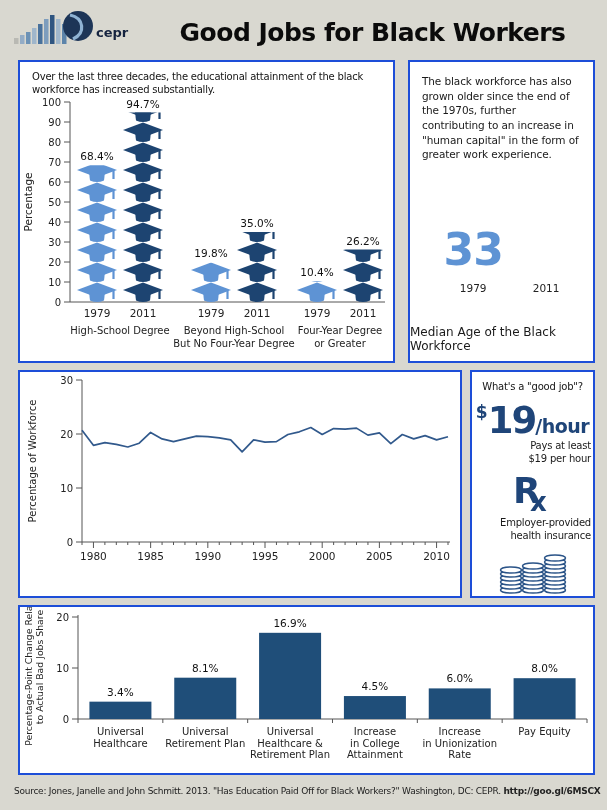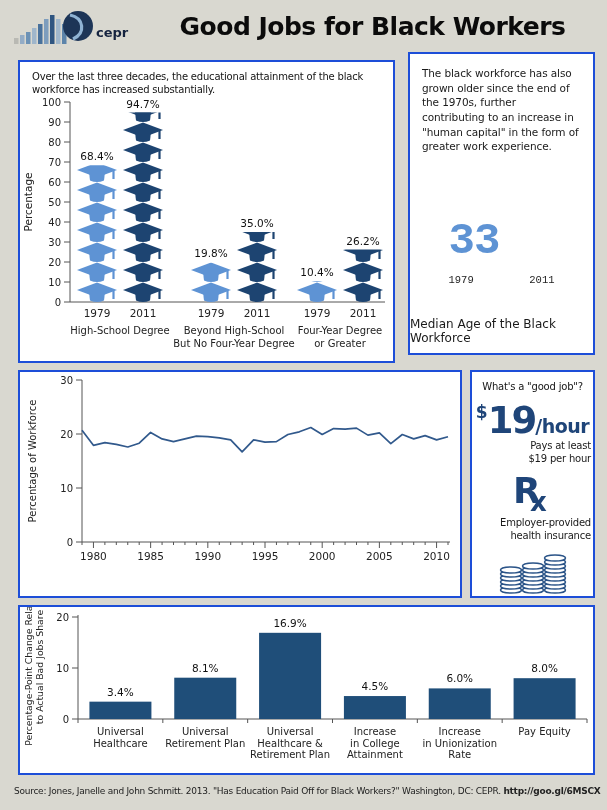--- a/index.html
+++ b/index.html
@@ -1,32 +1,32 @@
 <!DOCTYPE html>
 <html><head>
 <meta charset="utf-8">
 <style>
   html,body{margin:0;padding:0;background:#D9D8D0;}
   .stage{position:relative;width:607px;height:810px;background:#D9D8D0;
          font-family:"DejaVu Sans","Liberation Sans",sans-serif;color:#1a1a1a;overflow:hidden;}
-  .title{position:absolute;left:148px;right:10px;top:13px;margin:0;font-size:25px;line-height:1.1;
+  .title{position:absolute;left:148px;right:10px;top:19px;margin:0;font-size:25px;line-height:1.1;
          font-weight:bold;color:#0b0b0b;text-align:center;white-space:nowrap;letter-spacing:-0.5px;}
   .logo{position:absolute;left:12px;top:6px;}
   .panel{position:absolute;background:#fff;border:2px solid #1d4ed8;box-sizing:border-box;overflow:hidden;}
   .panel-a{left:18px;top:60px;width:377px;height:303px;}
-  .panel-b{left:408px;top:52px;width:187px;height:303px;}
+  .panel-b{left:408px;top:60px;width:187px;height:303px;}
   .panel-c{left:18px;top:370px;width:444px;height:228px;}
   .panel-d{left:470px;top:370px;width:125px;height:228px;text-align:center;}
   .panel-e{left:18px;top:605px;width:577px;height:170px;}
   .intro{margin:8px 12px 0 12px;font-size:10px;letter-spacing:-0.2px;line-height:1.32;color:#141414;}
   .chart-box{margin-top:2px;}
   .panel-b .btext{margin:12px 12px 0 12px;font-size:10.5px;line-height:1.4;letter-spacing:-0.1px;}
   .ages{position:absolute;top:168px;left:0;right:0;display:flex;justify-content:center;
         align-items:flex-end;gap:30px;}
-  .age-col{font-family:Liberation Mono, monospace;}
+  .age-col{text-align:center;}
   .age-num-1979{font-size:44px;font-weight:bold;color:#5E93D4;line-height:0.9;letter-spacing:-1px;}
   .age-num-2011{font-size:60px;font-weight:bold;color:#1C3E6E;line-height:0.9;letter-spacing:-1px;}
   .age-year{font-size:10.5px;color:#222;margin-top:12px;}
   .age-caption{position:absolute;top:263px;left:0;right:0;text-align:left;font-size:12px;color:#1a1a1a;}
   .gj-title{margin:9px 4px 0 4px;font-size:10px;letter-spacing:-0.2px;color:#141414;}
   .wage{margin-top:10px;color:#1F4579;font-weight:bold;line-height:1;}
   .wage .d{font-size:17px;vertical-align:15px;}
   .wage .n{font-size:37px;letter-spacing:-2px;}
   .wage .u{font-size:19px;letter-spacing:-0.5px;}
   .gj-cap{margin:1px 2px 0 2px;font-size:10px;line-height:1.25;letter-spacing:-0.2px;

